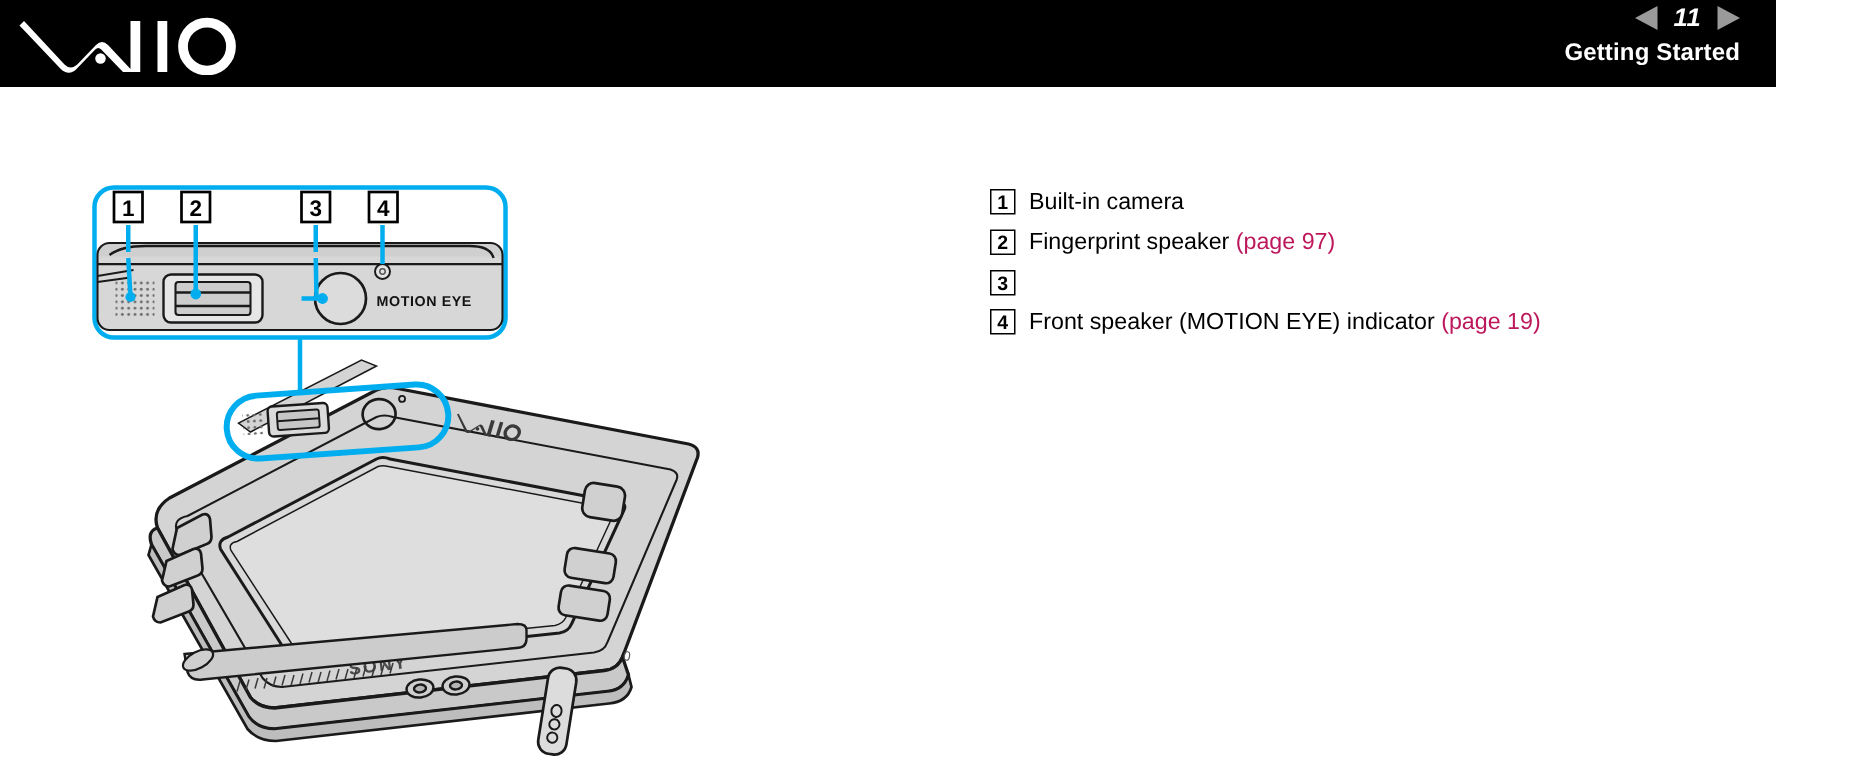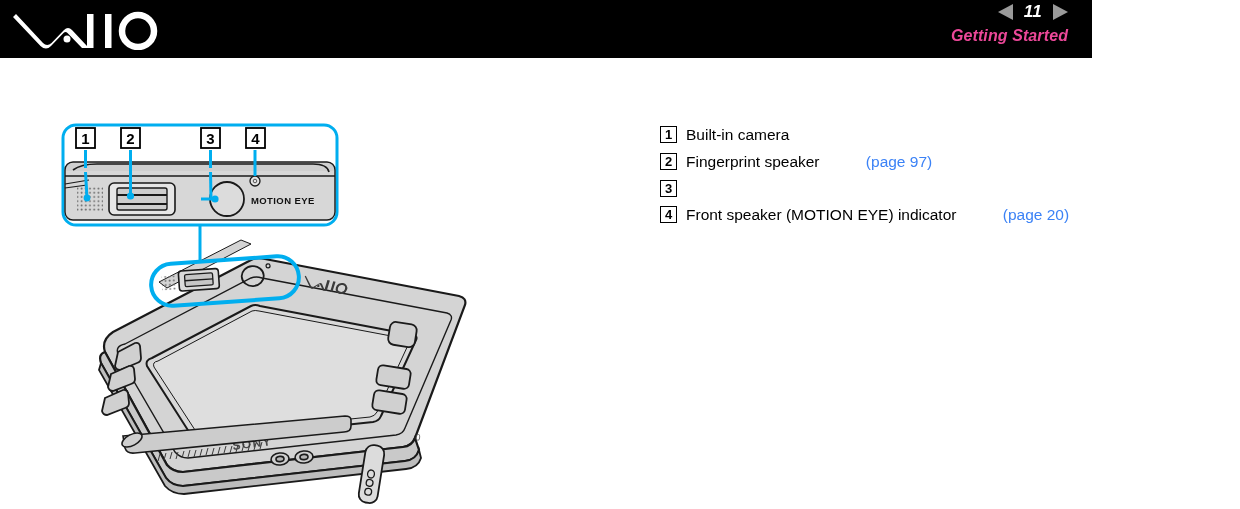--- a/index.html
+++ b/index.html
@@ -1,21 +1,21 @@
 <!DOCTYPE html>
 <html><head>
 <meta charset="utf-8">
 <style>
   * { margin:0; padding:0; box-sizing:border-box; }
   html,body { width:1240px; height:509px; background:#fff;
     font-family:"Liberation Sans", sans-serif; overflow:hidden; }
 
   
   .header {
-    position:absolute; left:0; top:0; width:1092px; height:58px;
+    position:absolute; left:0; top:0; width:1184px; height:58px;
     background:#000;
   }
   .vaio-logo { position:absolute; left:12px; top:4px; width:160px; height:46px; }
   .header-right {
     position:absolute; right:24px; top:2px; text-align:right;
   }
   .pager { display:flex; align-items:center; justify-content:flex-end; gap:9px; height:20px; }
   .arrow-left, .arrow-right { width:0; height:0; }
   .arrow-left {
     border-top:8px solid transparent; border-bottom:8px solid transparent;
@@ -23,43 +23,42 @@
   }
   .arrow-right {
     border-top:8px solid transparent; border-bottom:8px solid transparent;
     border-left:15px solid #9a9a9a;
   }
   .page-num {
     color:#fff; font-size:17px; font-weight:bold; font-style:italic;
     min-width:22px; text-align:center; letter-spacing:0.5px;
   }
   .section-title {
-    color:#ec4899; font-size:16px; font-weight:bold; margin-top:5px;
+    color:#ffffff; font-size:16px; font-weight:bold; margin-top:5px;
     letter-spacing:0.1px;
-    font-style:italic;
   }
 
   
   .content { position:absolute; left:0; top:58px; width:1240px; height:451px; background:#fff; }
 
   .figure { position:absolute; left:55px; top:62px; width:420px; height:390px; }
   .legend { position:absolute; left:660px; top:68px; width:520px; }
 
   .legend-row {
     display:flex; align-items:flex-start; margin-bottom:9px;
     font-size:15.5px; color:#000; line-height:18px;
   }
   .num-box {
     width:17px; height:17px; min-width:17px; border:1.6px solid #000;
     display:flex; align-items:center; justify-content:center;
     font-size:13px; font-weight:bold; line-height:1;
     margin-right:9px; margin-top:0px; background:#fff;
   }
   .legend-text { white-space:nowrap; }
-  .pagelink { color:#3b82f6;margin-left:42px; }
+  .pagelink { color:#be185d; }
 </style>
 </head>
 <body>
 
 <div class="header">
 
   <svg class="vaio-logo" viewBox="0 0 320 92">
 
     <path d="M8 20 L62 78 Q70 86 79 78 L104 52 Q112 44 120 52 L150 84 L150 20 L163 20 L163 88 L140 88 L111 58 Q107 54 103 58 L78 84 Q68 94 57 84 L2 26 Z" fill="#ffffff"></path>
     <circle cx="110" cy="70" r="7" fill="#ffffff"></circle>
@@ -272,17 +271,17 @@
       <span class="num-box">2</span>
       <span class="legend-text"><span>Fingerprint speaker </span><span class="pagelink">(page 97)</span></span>
     </div>
 
     <div class="legend-row">
       <span class="num-box">3</span>
     </div>
 
     <div class="legend-row">
       <span class="num-box">4</span>
-      <span class="legend-text"><span>Front speaker (MOTION EYE) indicator </span><span class="pagelink">(page 20)</span></span>
+      <span class="legend-text"><span>Front speaker (MOTION EYE) indicator </span><span class="pagelink">(page 19)</span></span>
     </div>
 
   </div>
 </div>
 
 </body></html>

